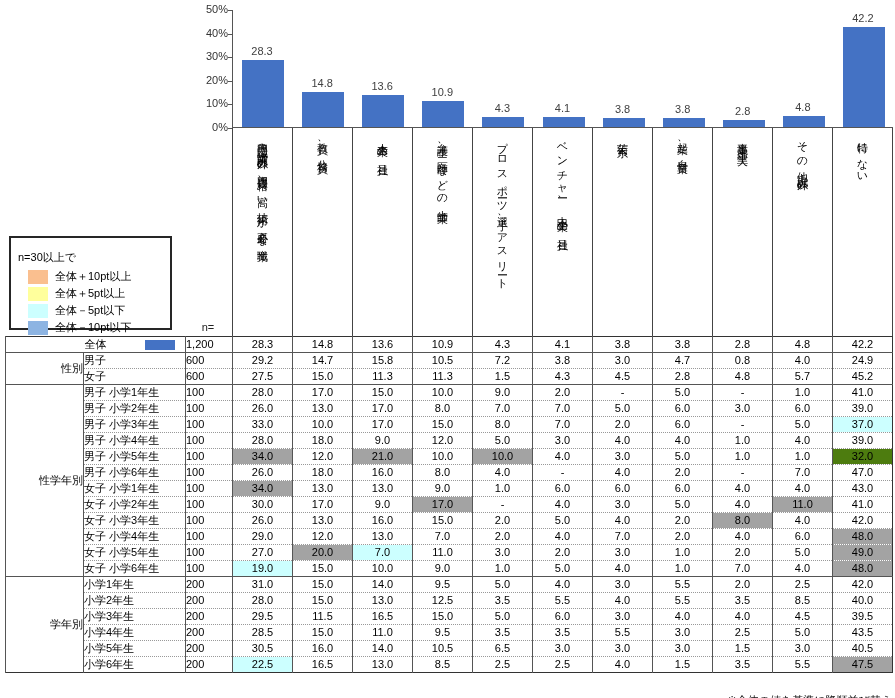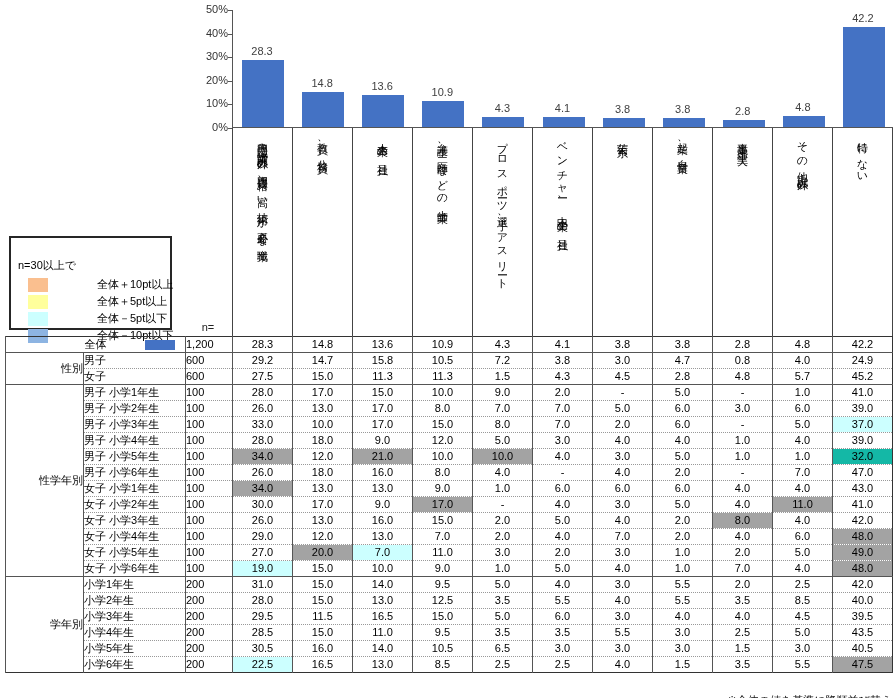--- a/index.html
+++ b/index.html
@@ -28,24 +28,24 @@
   }
   .cat-cell { flex: 1 1 0; border-left: 1px solid #444; display: flex; justify-content: center; padding-top: 6px; overflow: hidden; }
   .cat-text {
     writing-mode: vertical-rl; text-orientation: upright;
     font-size: 11px; line-height: 16px; letter-spacing: 2px; max-height: 200px;
   }
 
   
   .legend-box {
     position: absolute; left: 9px; top: 236px; width: 163px; height: 94px;
-    border: 2px solid #262626; background: #fff; padding: 20px 4px 0 7px;
+    border: 2px solid #262626; background: #fff; padding: 12px 4px 0 7px;
   }
   .legend-title { font-size: 11px; margin-bottom: 4px; }
-  .legend-item { display: flex; align-items: center; margin: 0 0 2px 10px; height: 15px; gap: 42px; }
+  .legend-item { display: flex; align-items: center; margin: 0 0 2px 10px; height: 15px; }
   .legend-swatch { width: 20px; height: 14px; margin-right: 7px; flex: none; }
   .legend-label { font-size: 11px; white-space: nowrap; }
 
   .n-equals { position: absolute; left: 185px; top: 321px; width: 46px; text-align: center; font-size: 11px; color: #222; }
 
   
   table.data {
     position: absolute; left: 5px; top: 336px; width: 888px;
     border-collapse: collapse; table-layout: fixed;
     font-size: 11px; border: 1px solid #333;
@@ -57,21 +57,21 @@
   tr.solid-top td { border-top: 1px solid #555; }
   tr.dot-top td { border-top: 1px dotted #999; }
   td.grp { text-align: right; padding-left: 5px; vertical-align: middle; }
   td.lbl { text-align: left; padding-left: 3px; }
   td.ncol { text-align: left; padding-right: 7px; }
   td.val { text-align: center; }
   td.zentai { position: relative; text-align: center; }
   .zentai-swatch { position: absolute; right: 10px; top: 3px; width: 30px; height: 10px; }
   .plus5  { background: #a3a3a3; }
   .minus5 { background: #CCFFFF; }
-  .minus10{ background: #14b8a6; }
+  .minus10{ background: #4d7c0f; }
 
   .footnote { position: absolute; right: 3px; top: 693px; font-size: 11px; color: #111; }
 </style>
 </head>
 <body>
 
 <div id="app">
 
   <div>
     <div id="y-axis"></div>

